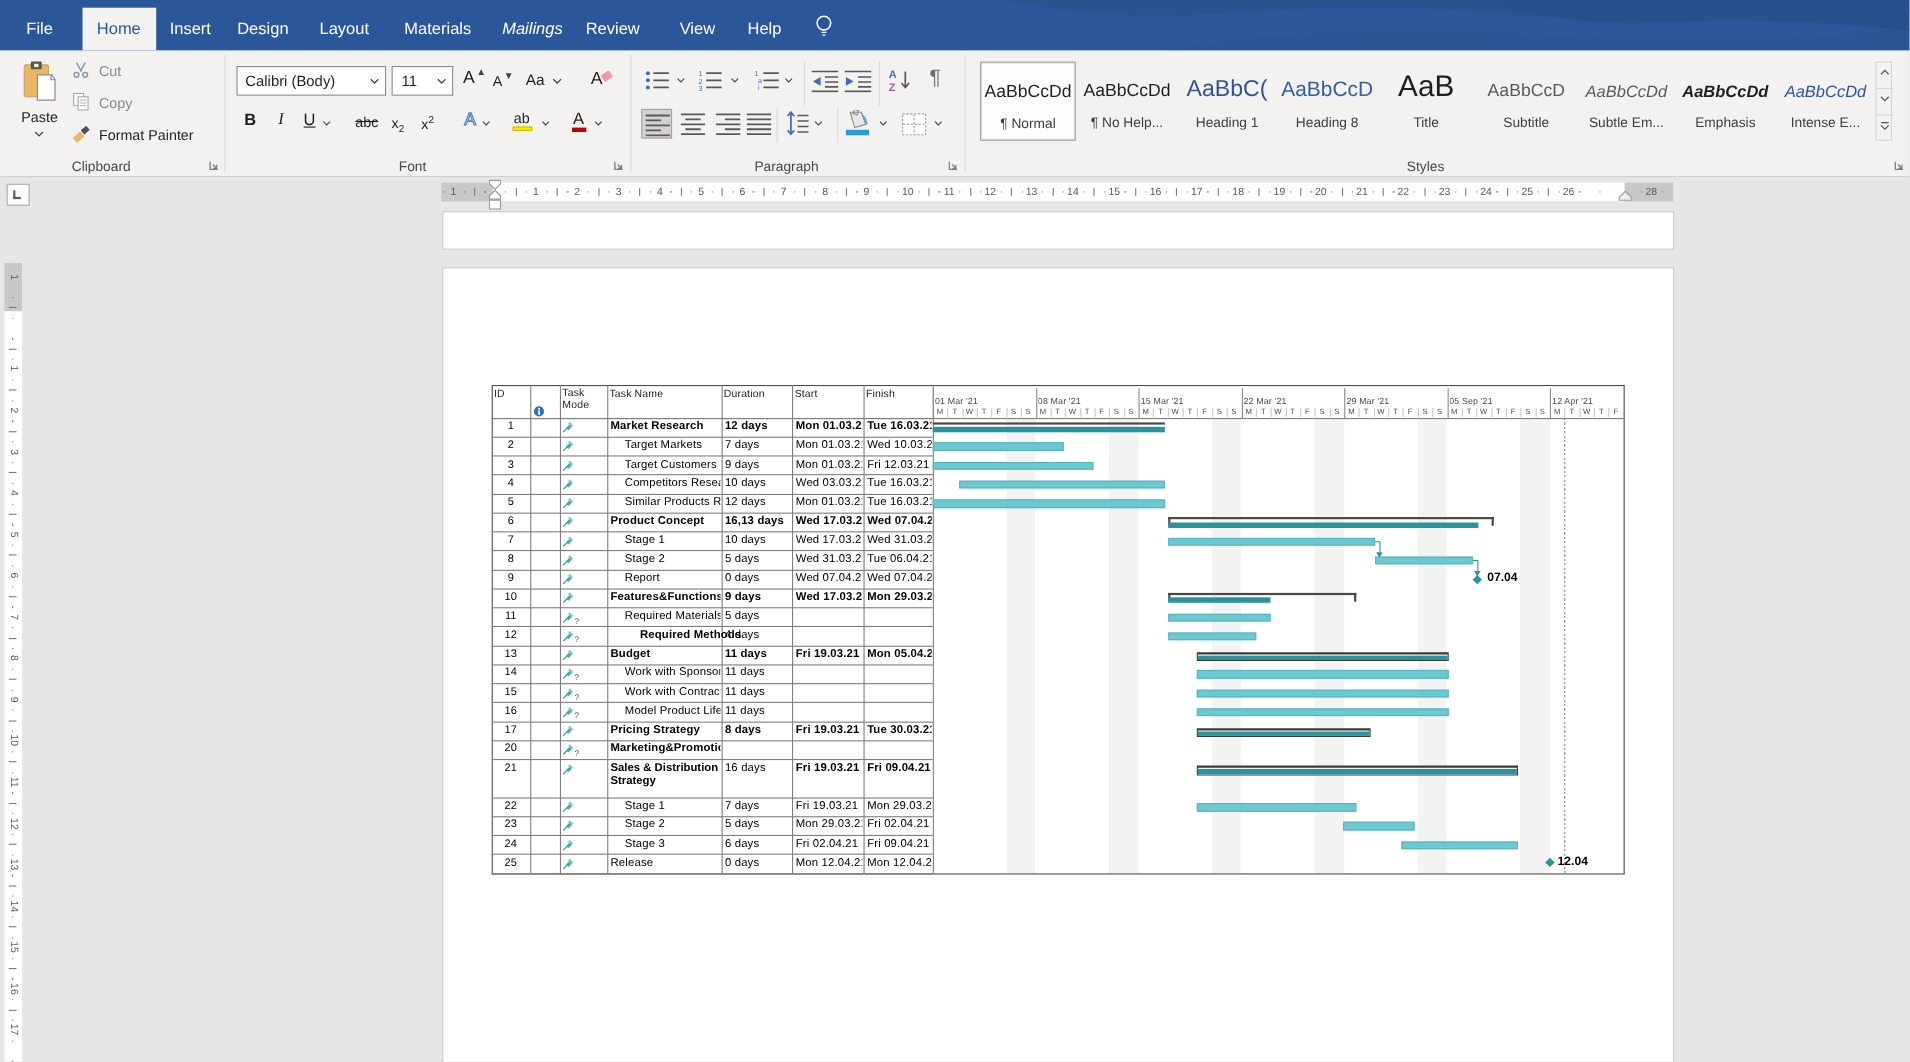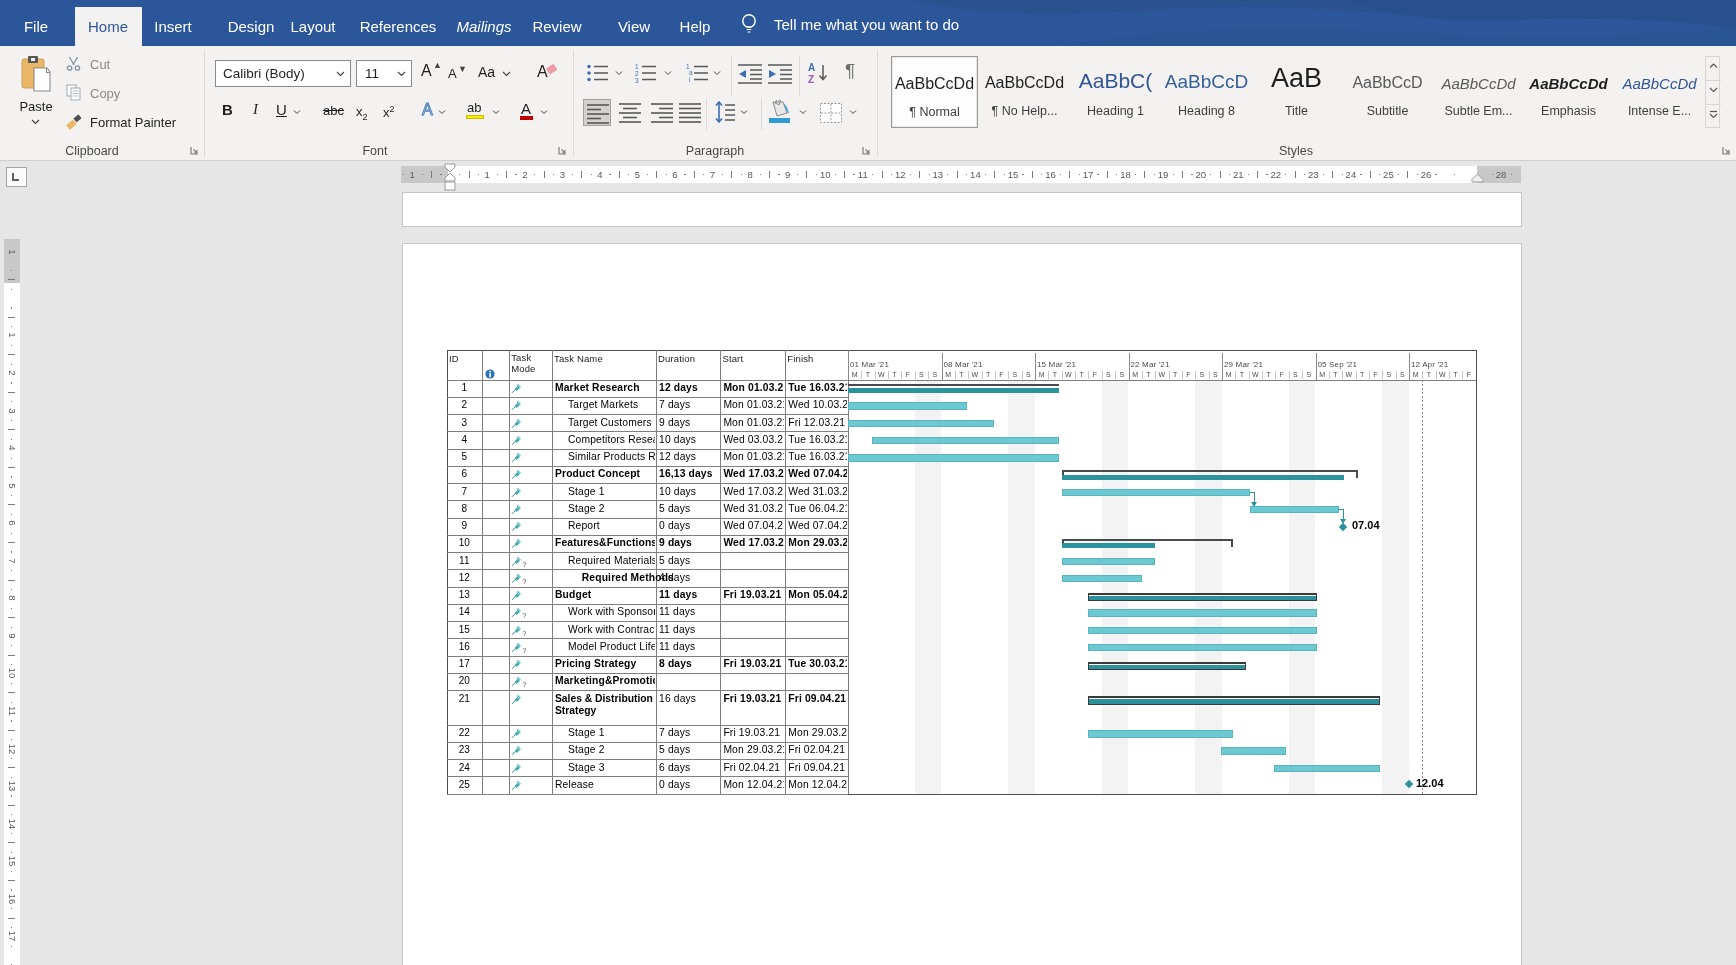--- a/index.html
+++ b/index.html
@@ -25,32 +25,31 @@
 </style></head><body>
 <div id="titlebar">
 <svg class="abs" style="left:880px;top:0;" width="856" height="46" viewBox="0 0 856 46">
       <path d="M30 0 Q 120 20 250 11 T 500 13 T 760 7 T 856 13 L 856 0 Z" fill="#29528F"></path>
       <path d="M180 46 Q 330 20 520 32 T 856 26 L 856 46 Z" fill="#2A5595"></path>
       <path d="M470 0 q 60 24 160 20 q 110 -5 226 8 L 856 0 Z" fill="#27508C"></path>
     </svg>
 <div class="ttab" style="left:36px;width:90px;margin-left:-45px;">File</div>
 <div class="ttab" style="left:74.5px;width:67px;background:#f3f2f1;color:#2b579a;">Home</div>
 <div class="ttab" style="left:173px;width:90px;margin-left:-45px;">Insert</div>
-<div class="ttab" style="left:251px;width:90px;margin-left:-45px;">Design</div>
+<div class="ttab" style="left:239px;width:90px;margin-left:-45px;">Design</div>
 <div class="ttab" style="left:313px;width:90px;margin-left:-45px;">Layout</div>
-<div class="ttab" style="left:398px;width:90px;margin-left:-45px;">References</div>
+<div class="ttab" style="left:398px;width:90px;margin-left:-45px;">Materials</div>
 <div class="ttab" style="left:484px;width:90px;margin-left:-45px;font-style:italic;">Mailings</div>
 <div class="ttab" style="left:557px;width:90px;margin-left:-45px;">Review</div>
 <div class="ttab" style="left:634px;width:90px;margin-left:-45px;">View</div>
 <div class="ttab" style="left:695px;width:90px;margin-left:-45px;">Help</div>
 <svg class="abs" style="left:739px;top:12px;" width="20" height="24" viewBox="0 0 20 24">
       <circle cx="10" cy="9" r="6.2" fill="none" stroke="#fff" stroke-width="1.4"></circle>
       <path d="M7.5 15 L12.5 15 M7.8 17.5 L12.2 17.5 M8.6 20 L11.4 20" stroke="#fff" stroke-width="1.2" fill="none"></path>
     </svg>
-<div class="abs" style="left:774px;top:0;height:46px;line-height:49px;color:#fff;font-size:15px;">Tell me what you want to do</div>
 </div>
 <div id="ribbon"></div>
 <svg class="abs" style="left:21px;top:55px;" width="30" height="38" viewBox="0 0 30 38">
     <rect x="1" y="4" width="22" height="29" rx="2" fill="#eab766" stroke="#caa05a" stroke-width="1"></rect>
     <rect x="7" y="1" width="10" height="7" rx="1" fill="#575757"></rect>
     <rect x="10" y="3" width="4" height="3" fill="#f3f2f1"></rect>
     <path d="M13 13 L26 13 L29 17 L29 36 L13 36 Z" fill="#fff" stroke="#8c8c8c" stroke-width="1.1"></path>
     <path d="M25.5 13 L25.5 17.5 L29 17.5" fill="none" stroke="#8c8c8c" stroke-width="1.1"></path>
   </svg>
 <div class="abs btxt" style="left:19px;top:99px;width:34px;text-align:center;">Paste</div>

